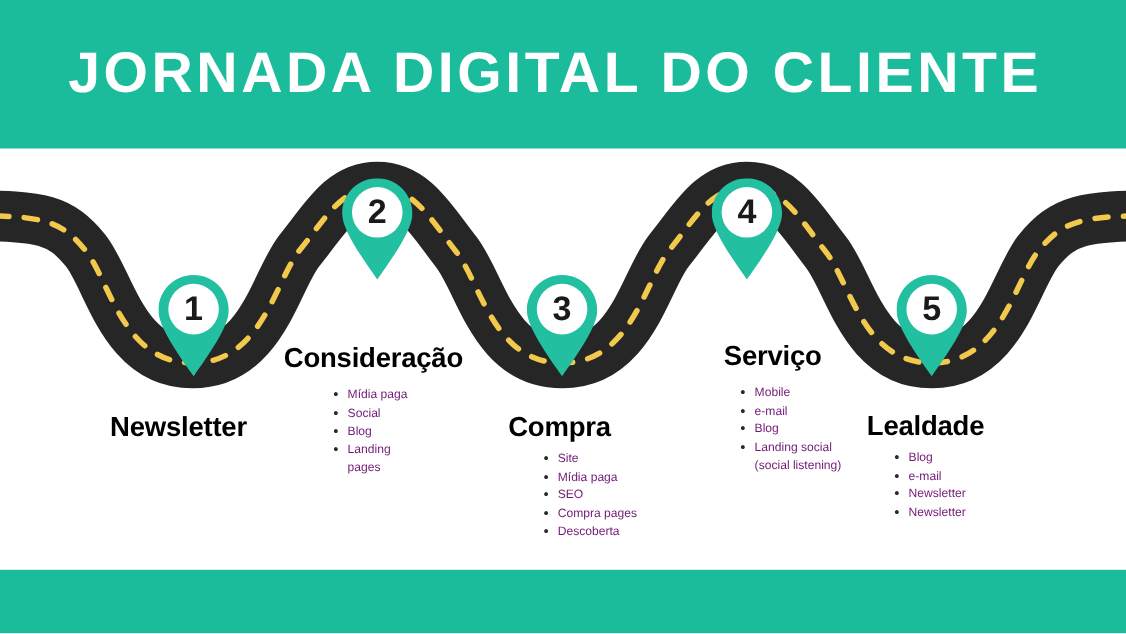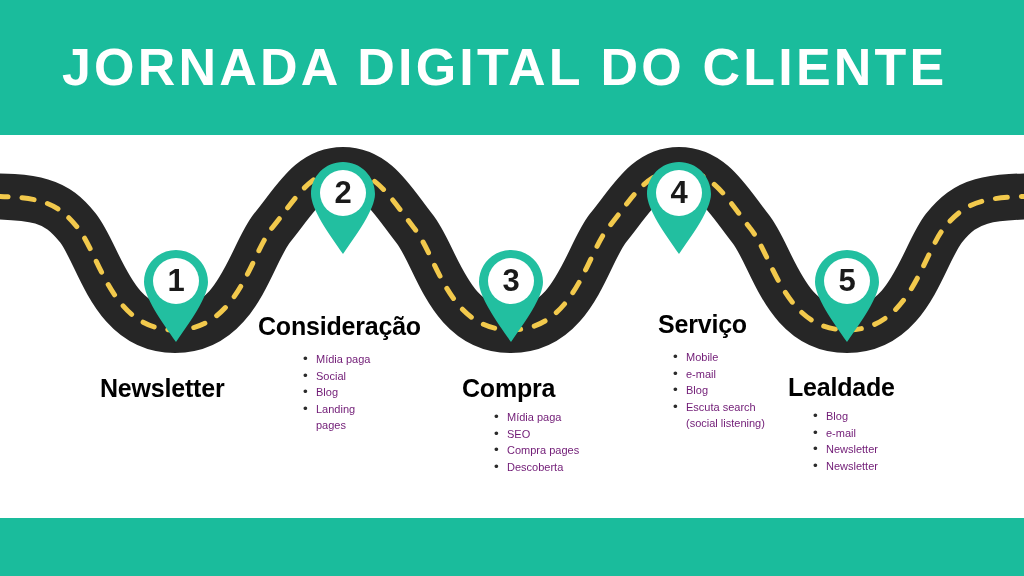--- a/index.html
+++ b/index.html
@@ -225,34 +225,35 @@
       <li>Social</li>
       <li>Blog</li>
       <li>Landing</li>
       <li class="cont">pages</li>
     </ul>
   </div>
 
   <div class="stage" id="stage-3">
     <div class="stage-title">Compra</div>
     <ul class="stage-list">
+      <li>Site</li>
       <li>Mídia paga</li>
       <li>SEO</li>
       <li>Compra pages</li>
       <li>Descoberta</li>
     </ul>
   </div>
 
   <div class="stage" id="stage-4">
     <div class="stage-title">Serviço</div>
     <ul class="stage-list">
       <li>Mobile</li>
       <li>e-mail</li>
       <li>Blog</li>
-      <li>Escuta search</li>
+      <li>Landing social</li>
       <li class="cont">(social listening)</li>
     </ul>
   </div>
 
   <div class="stage" id="stage-5">
     <div class="stage-title">Lealdade</div>
     <ul class="stage-list">
       <li>Blog</li>
       <li>e-mail</li>
       <li>Newsletter</li>

